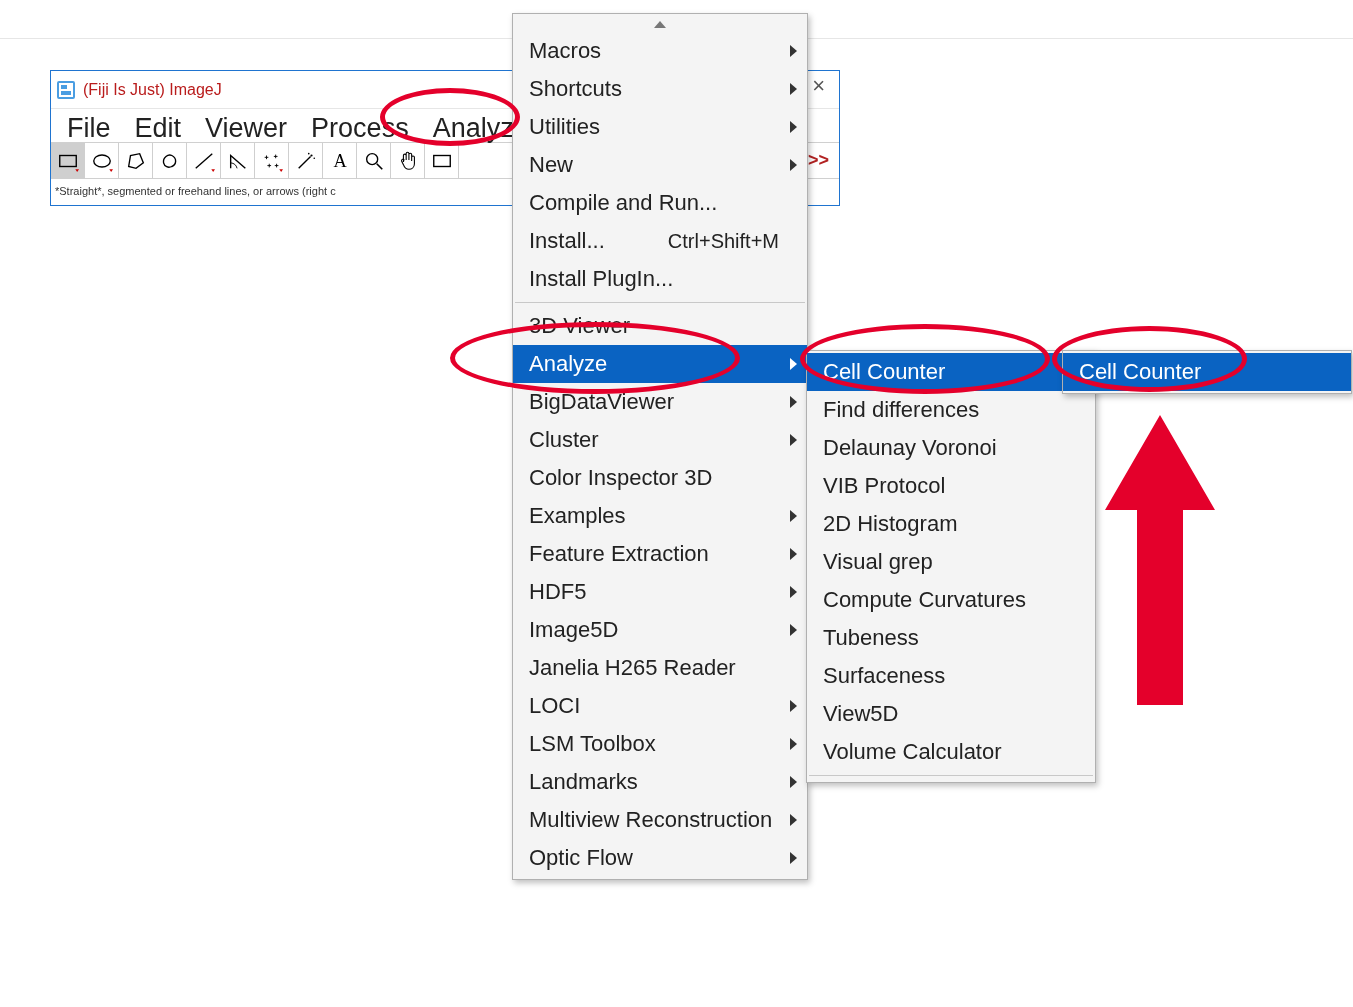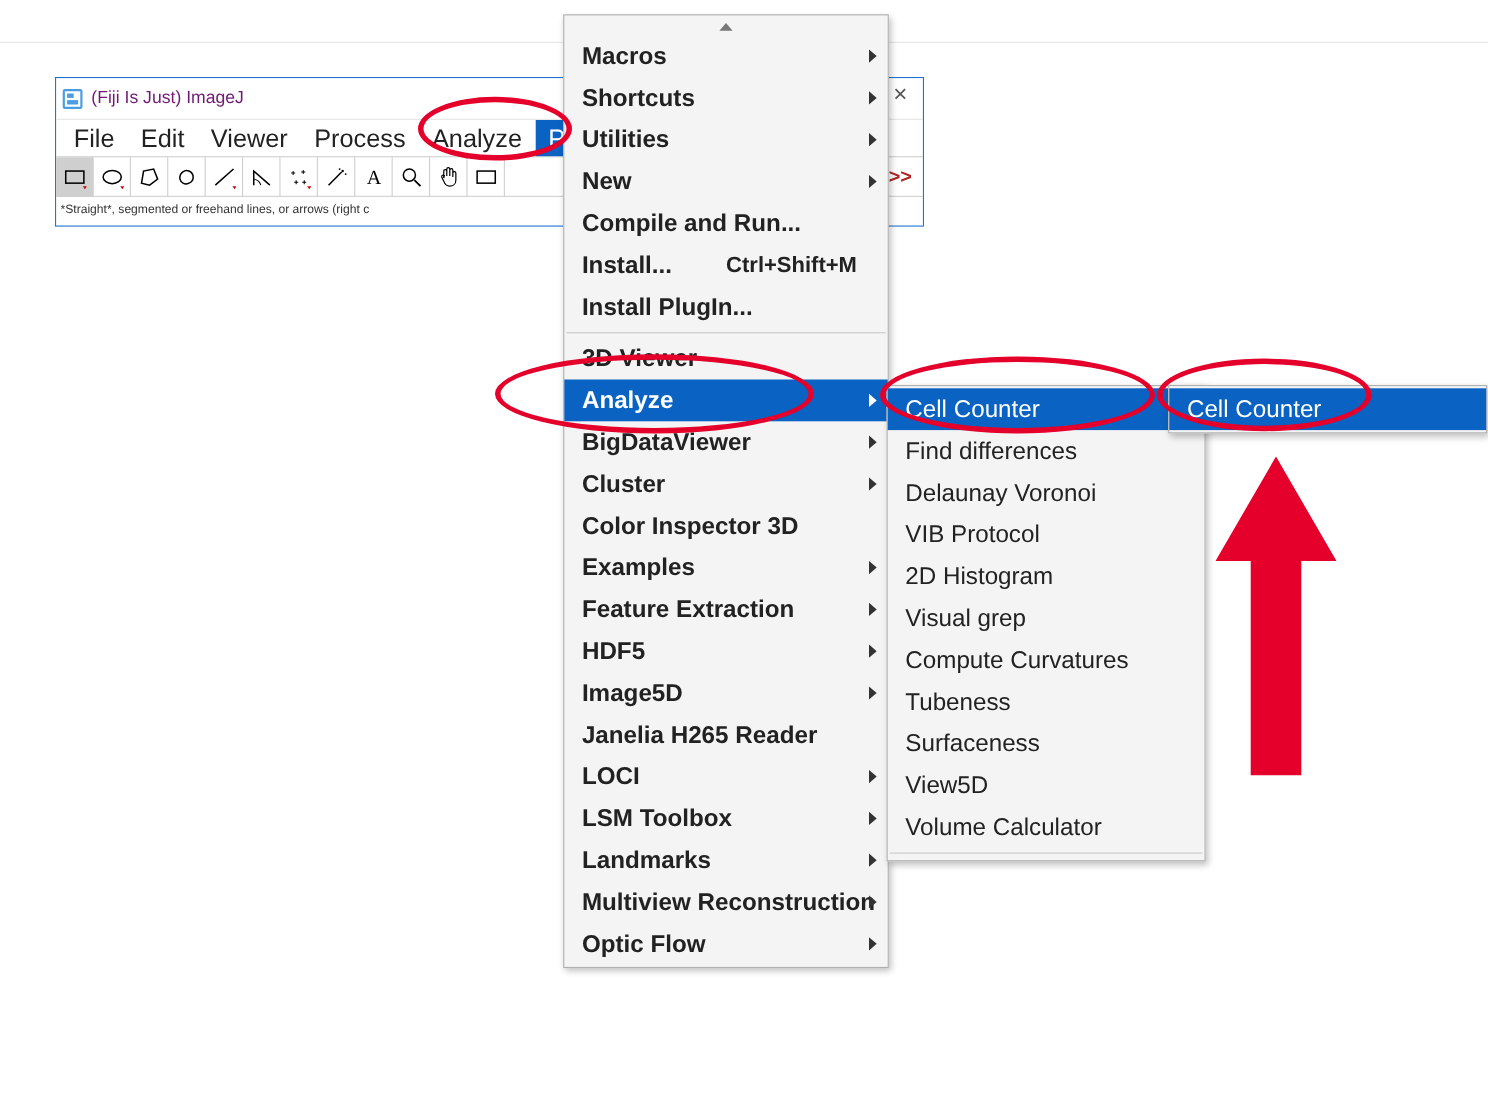--- a/index.html
+++ b/index.html
@@ -39,32 +39,32 @@
     border-radius: 2px;
     margin-right: 8px;
     position: relative;
   }
   .ij-logo::before, .ij-logo::after {
     content: ""; position: absolute;
     background: #4a9de2;
   }
   .ij-logo::before { left: 2px; top: 2px; width: 6px; height: 4px; }
   .ij-logo::after  { left: 2px; bottom: 2px; right: 2px; height: 4px; }
-  .ij-title { font-size: 16px; color: #701a75; text-align: center; }
+  .ij-title { font-size: 16px; color: #b91c1c; text-align: center; }
   .ij-close {
     position: absolute; right: 8px; top: 4px;
     font-size: 22px; line-height: 22px; color: #555;
     padding: 0 6px; cursor: pointer; user-select: none;
   }
   .ij-menubar {
     display: flex; align-items: stretch;
     height: 34px;
     border-bottom: 1px solid #d0d0d0;
     padding-left: 4px;
-    font-size: 23px;
+    font-size: 27px;
   }
   .ij-menu-item {
     padding: 4px 12px 2px 12px;
     cursor: default;
   }
   .ij-menu-item.selected { background: #0a63c2; color: #fff; }
 
   .ij-toolbar {
     height: 36px;
     border-bottom: 1px solid #d0d0d0;
@@ -129,21 +129,21 @@
     border-bottom: 7px solid #777;
   }
   .sub-arrow {
     position: absolute; right: 10px; top: 50%; transform: translateY(-50%);
     width: 0; height: 0;
     border-top: 6px solid transparent;
     border-bottom: 6px solid transparent;
     border-left: 7px solid #333;
   }
 
-  #menu-plugins { left: 512px; top: 13px; width: 296px; font-weight: bold; }
+  #menu-plugins { left: 512px; top: 13px; width: 296px; }
   #menu-analyze { left: 806px; top: 350px; width: 258px; }
   #menu-cellcounter { left: 1062px; top: 350px; width: 172px; }
 
   
   .anno-ellipse {
     position: absolute;
     border: 5px solid #e4002b;
     border-radius: 50%;
     pointer-events: none;
   }

